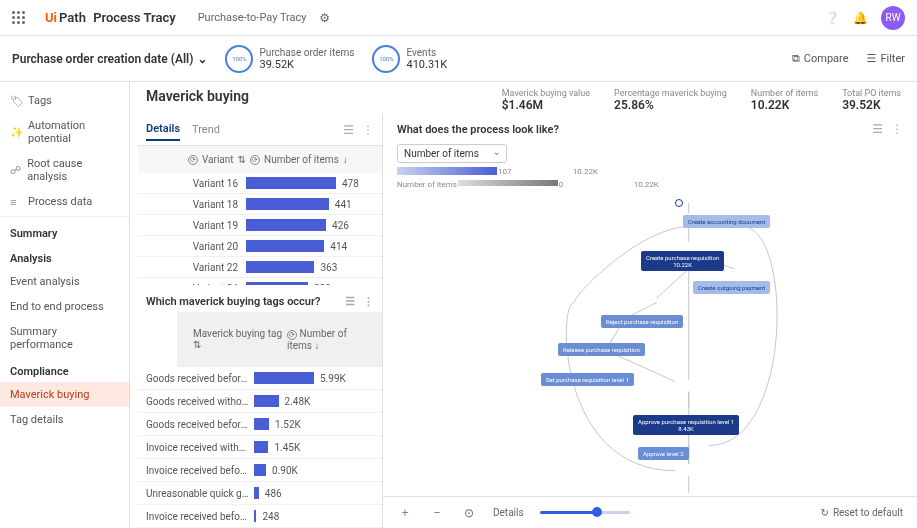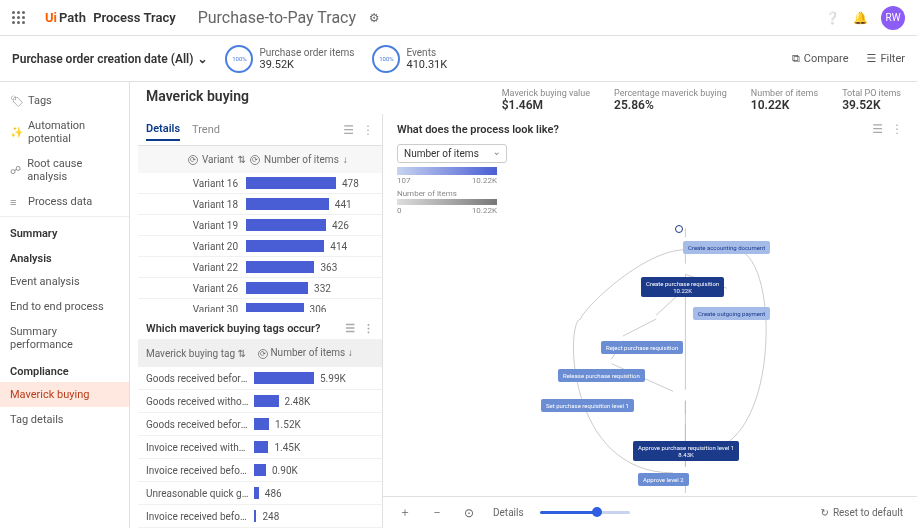--- a/index.html
+++ b/index.html
@@ -2,21 +2,21 @@
 <html><head>
 <meta charset="utf-8">
 <style>
 * { box-sizing: border-box; margin: 0; padding: 0; font-family: -apple-system, BlinkMacSystemFont, "Segoe UI", Roboto, sans-serif; }
 body { background: #fff; font-size: 12px; color: #333; width: 917px; height: 528px; overflow: hidden; }
 .topbar { height: 36px; border-bottom: 1px solid #e0e0e0; display: flex; align-items: center; padding: 0 12px; gap: 10px; }
 .apps-icon { width: 14px; height: 14px; display: grid; grid-template-columns: repeat(3,3px); grid-template-rows: repeat(3,3px); gap: 2px; }
 .apps-icon span { background: #666; border-radius: 50%; }
 .brand { font-weight: 600; font-size: 13px; display: flex; align-items: center; gap: 2px; }
 .brand-orange { color: #ff5c00; font-weight: 700; margin-left: 9px; }
-.crumb { color: #666; font-size: 16px; margin-left: 12px; }
+.crumb { color: #666; font-size: 11px; margin-left: 12px; }
 .topbar-right { margin-left: auto; display: flex; align-items: center; gap: 12px; }
 .icon-btn { width: 16px; height: 16px; color: #666; cursor: pointer; display: flex; align-items: center; justify-content: center; }
 .avatar { width: 24px; height: 24px; border-radius: 50%; background: #8b5cf6; color: #fff; font-size: 10px; display: flex; align-items: center; justify-content: center; }
 .header-row { height: 46px; border-bottom: 1px solid #e0e0e0; display: flex; align-items: center; padding: 0 12px; gap: 18px; }
 .date-filter { font-size: 12px; font-weight: 600; display: flex; align-items: center; gap: 4px; cursor: pointer; }
 .kpi-circle { width: 28px; height: 28px; border: 2px solid #4a7fe0; border-radius: 50%; display: flex; align-items: center; justify-content: center; font-size: 6px; color: #4a7fe0; }
 .kpi-block { display: flex; align-items: center; gap: 6px; }
 .kpi-text .label { font-size: 10px; color: #666; }
 .kpi-text .value { font-size: 11px; color: #333; }
 .header-right { margin-left: auto; display: flex; align-items: center; gap: 18px; }
@@ -43,33 +43,33 @@
 .panel-header-row .col-variant { width: 100px; display:flex; align-items:center; justify-content:flex-end; gap:4px;}
 .panel-header-row .col-number { flex:1; display:flex; align-items:center; gap:4px;}
 .variant-list { flex: 1; overflow-y: auto; }
 .variant-row { display: flex; align-items: center; padding: 4px 8px; font-size: 10px; border-bottom: 1px solid #f0f0f0; }
 .variant-row .v-label { width: 100px; text-align: right; padding-right: 8px; color: #555; }
 .variant-row .v-bar-cell { flex: 1; display: flex; align-items: center; gap: 6px; }
 .v-bar { height: 12px; background: #495ed4; }
 .v-val { font-size: 10px; color: #555; }
 .panel-title { font-size: 11px; font-weight: 600; padding: 10px 8px 4px; color: #333; display: flex; align-items: center;}
 .panel-title .tabs-icons { color:#aaa; }
-.tag-header-row { display: flex; padding: 8px; font-size: 10px; color: #666; background: #f0f0f0; gap: 4px; align-items:flex-end;}
+.tag-header-row { display: flex; padding: 16px; font-size: 10px; color: #666; background: #f0f0f0; gap: 4px; align-items:flex-start;margin-left:39px;}
 .tag-header-row .col-tag { width: 108px; }
 .tag-row { display: flex; align-items: center; padding: 5px 8px; font-size: 10px; border-bottom: 1px solid #f0f0f0; }
 .tag-row .t-label { width: 108px; color: #555; white-space: nowrap; overflow: hidden; text-overflow: ellipsis; padding-right: 4px;}
 .tag-row .t-bar-cell { flex: 1; display: flex; align-items: center; gap: 6px; }
 .t-bar { height: 12px; background: #495ed4; }
 .right-col { flex: 1; display: flex; flex-direction: column; border-left: 1px solid #e0e0e0; }
 .right-header { padding: 8px 14px 4px; display: flex; align-items: center; }
 .right-title { font-size: 11px; font-weight: 600; color: #333; }
 .process-controls { padding: 4px 14px; display:flex; flex-direction:column; gap:4px;}
 .dropdown { border: 1px solid #ccc; border-radius: 3px; padding: 3px 20px 3px 6px; font-size: 10px; background: #fff; cursor: pointer; position: relative; width: 110px; }
 .dropdown::after { content: "⌄"; position: absolute; right: 5px; top: 1px; color: #888; }
-.legend-bar { display:flex; flex-direction:column; gap:1px; font-size:8px; color:#888;}
+.legend-bar { display:flex; gap:1px; font-size:8px; color:#888;}
 .legend-grad { width: 100px; height: 8px; background: linear-gradient(to right, #c7d3ef, #495ed4); }
 .legend-grad2 { width: 100px; height: 6px; background: linear-gradient(to right, #ddd, #777); }
 .legend-labels { display:flex; justify-content:space-between; width:100px;}
 .process-canvas { flex: 1; position: relative; background: #fff; overflow: hidden;}
 .node { position: absolute; background: #1b3a8a; color: #fff; font-size: 6px; padding: 3px 5px; border-radius: 2px; white-space: nowrap; text-align:center;}
 .node.light { background: #6a8dd4; }
 .node.lighter { background: #a5bbe8; color:#1b3a8a;}
 .start-dot { position:absolute; width:8px; height:8px; border:1px solid #1b3a8a; border-radius:50%; background:#fff;}
 svg.edges { position:absolute; top:0; left:0; width:100%; height:100%; pointer-events:none;}
 .bottom-bar { height: 32px; border-top: 1px solid #e0e0e0; display: flex; align-items: center; padding: 0 14px; gap: 16px; }

